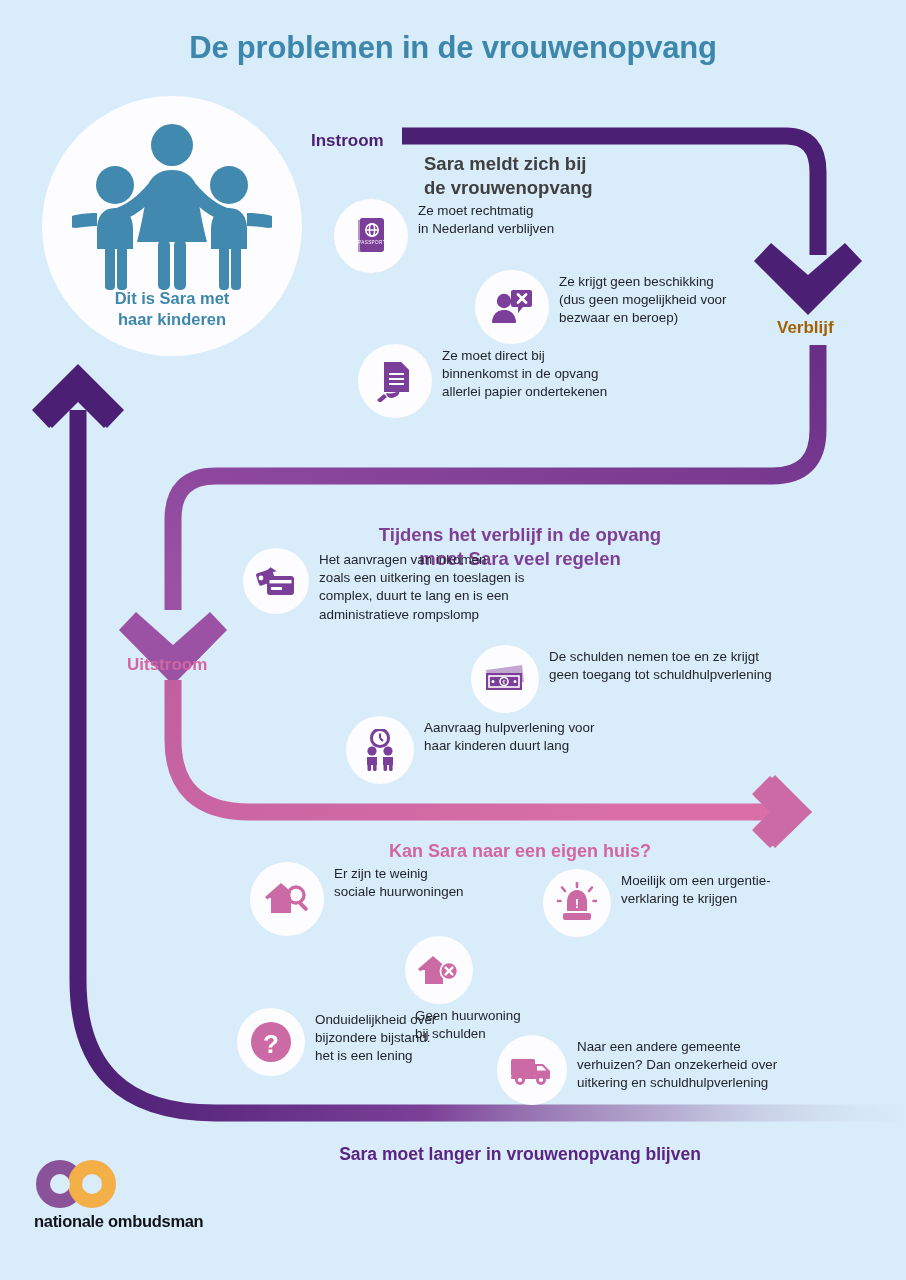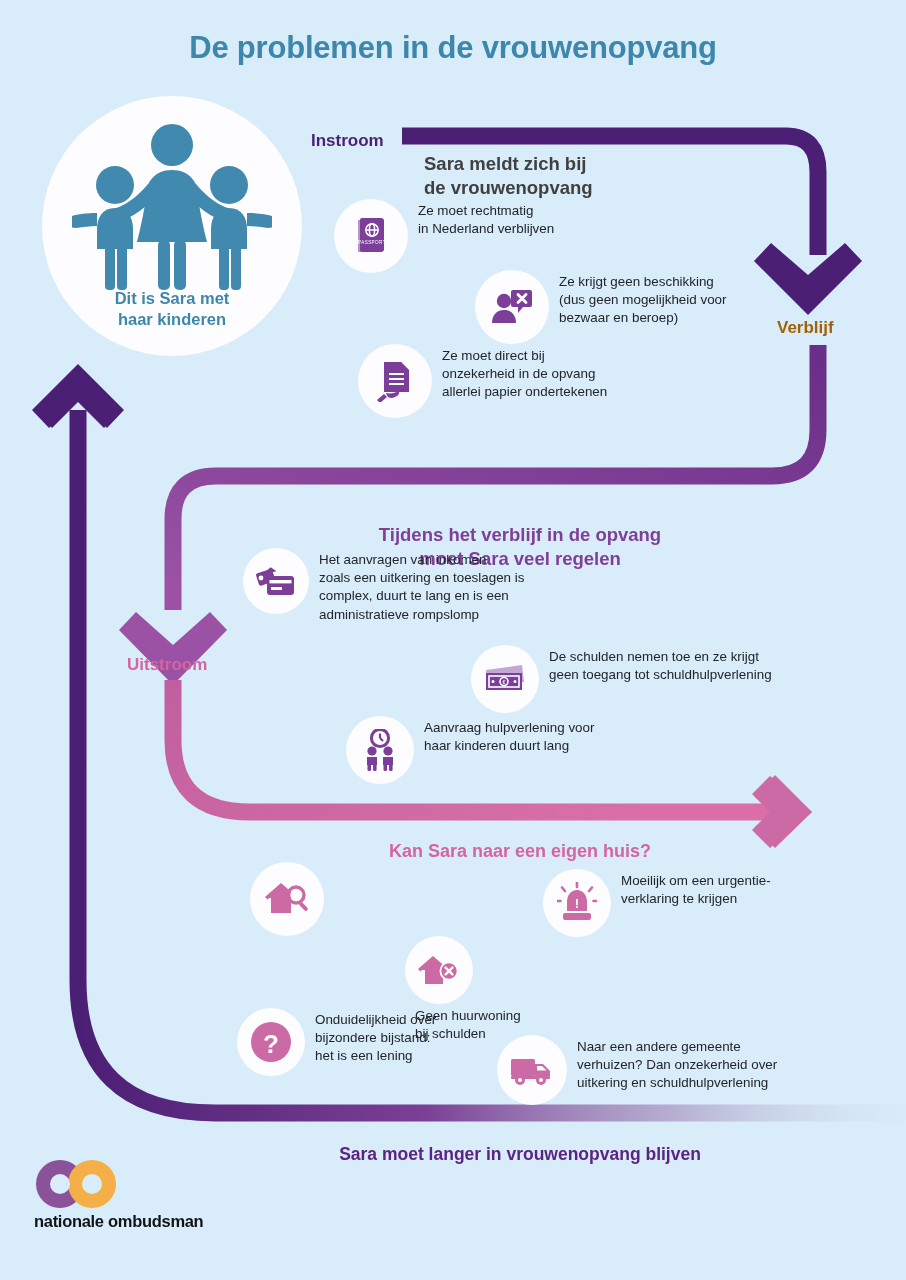--- a/index.html
+++ b/index.html
@@ -210,21 +210,21 @@
           <path d="M9 34l-7 6 3 3 7-6z"></path>
         </g>
         <g stroke="#fff" stroke-width="2">
           <line x1="14" y1="14" x2="29" y2="14"></line>
           <line x1="14" y1="19" x2="29" y2="19"></line>
           <line x1="14" y1="24" x2="29" y2="24"></line>
         </g>
       </svg>
     </div>
     <div class="itxt pad-l">Ze moet direct bij
-onzekerheid in de opvang
+binnenkomst in de opvang
 allerlei papier ondertekenen</div>
   </div>
 
   <div class="sec-head h-verblijf">Tijdens het verblijf in de opvang
 moet Sara veel regelen</div>
 
   <div class="item" style="left:243px; top:548px;">
     <div class="bub" style="width:66px;height:66px;">
       <svg width="40" height="34" viewBox="0 0 40 34">
         <g fill="#7b3f99">
@@ -296,20 +296,22 @@
           <path d="M16 6L2 19h4v15h20V19h4z"></path>
           <path d="M16 4L0 18l2.4 2.6L16 9l13.6 11.6L32 18z"></path>
         </g>
         <g fill="none" stroke="#cb6aa4" stroke-width="3.4">
           <circle cx="31" cy="16" r="8"></circle>
         </g>
         <rect x="36" y="22" width="4" height="11" rx="2" fill="#cb6aa4" transform="rotate(-45 38 27)"></rect>
         <circle cx="31" cy="16" r="5.6" fill="#fdfdff"></circle>
       </svg>
     </div>
+    <div class="itxt pad-l">Er zijn te weinig
+sociale huurwoningen</div>
   </div>
 
   <div class="item" style="left:543px; top:869px;">
     <div class="bub" style="width:68px;height:68px;">
       <svg width="40" height="42" viewBox="0 0 40 42">
         <g fill="#cb6aa4">
           <path d="M20 8c-6 0-10 5-10 12v9h20v-9c0-7-4-12-10-12z"></path>
           <rect x="6" y="31" width="28" height="7" rx="2"></rect>
         </g>
         <g stroke="#cb6aa4" stroke-width="2.6" stroke-linecap="round">

